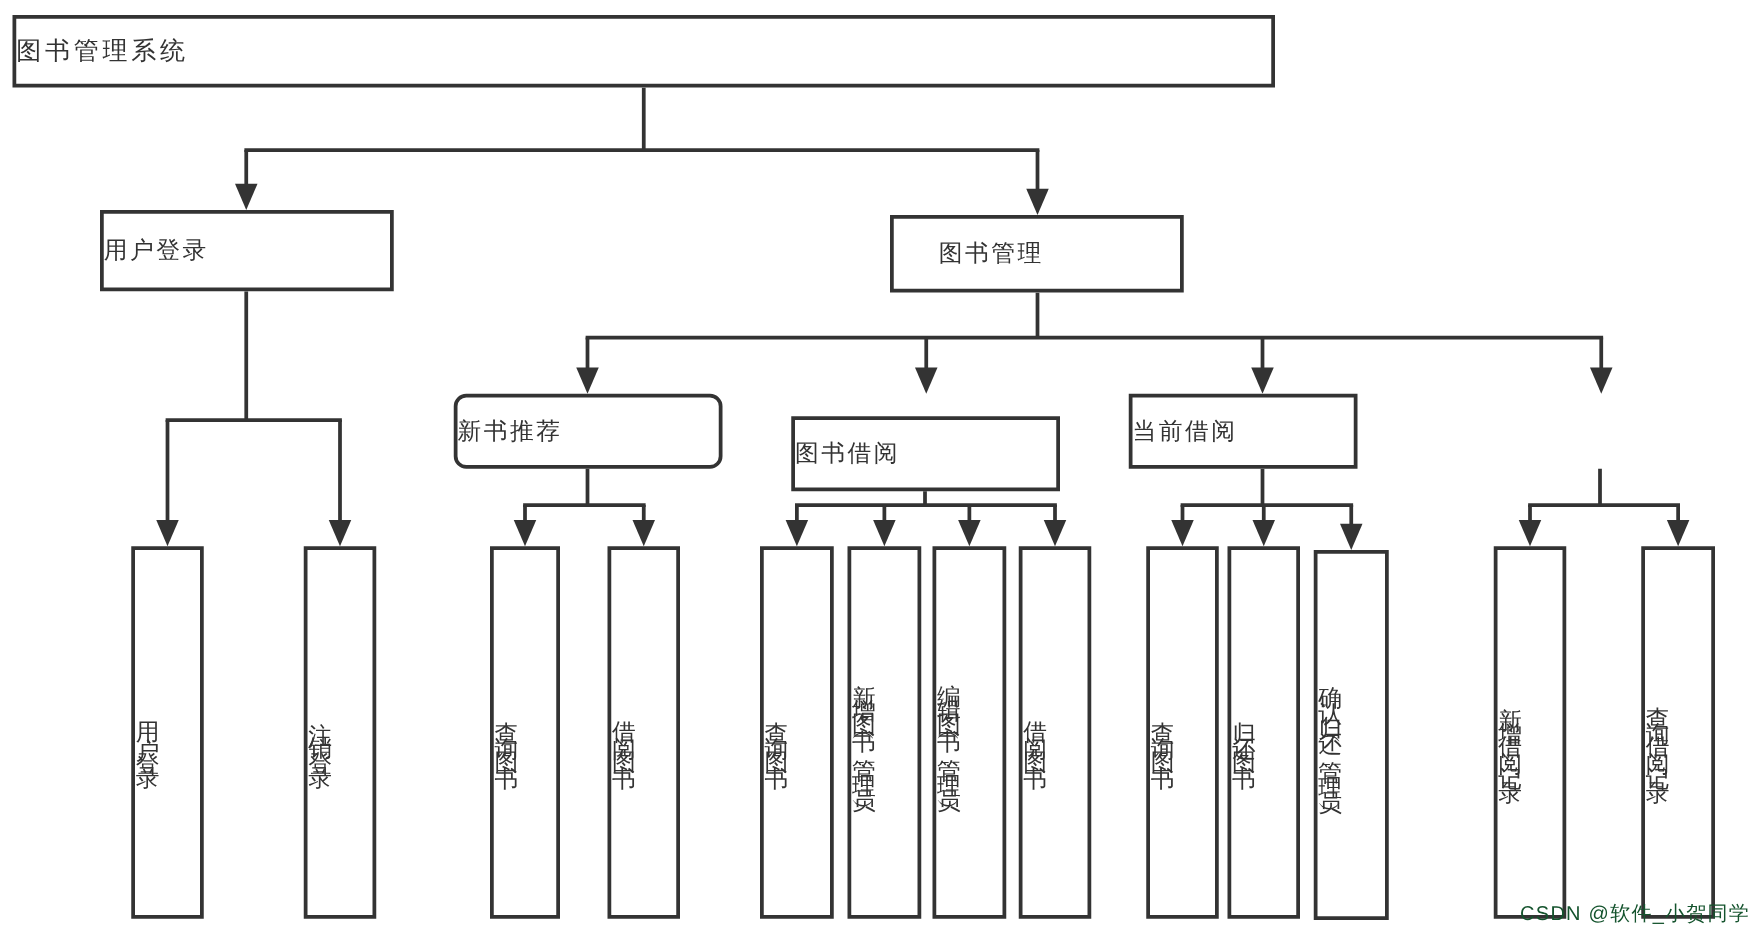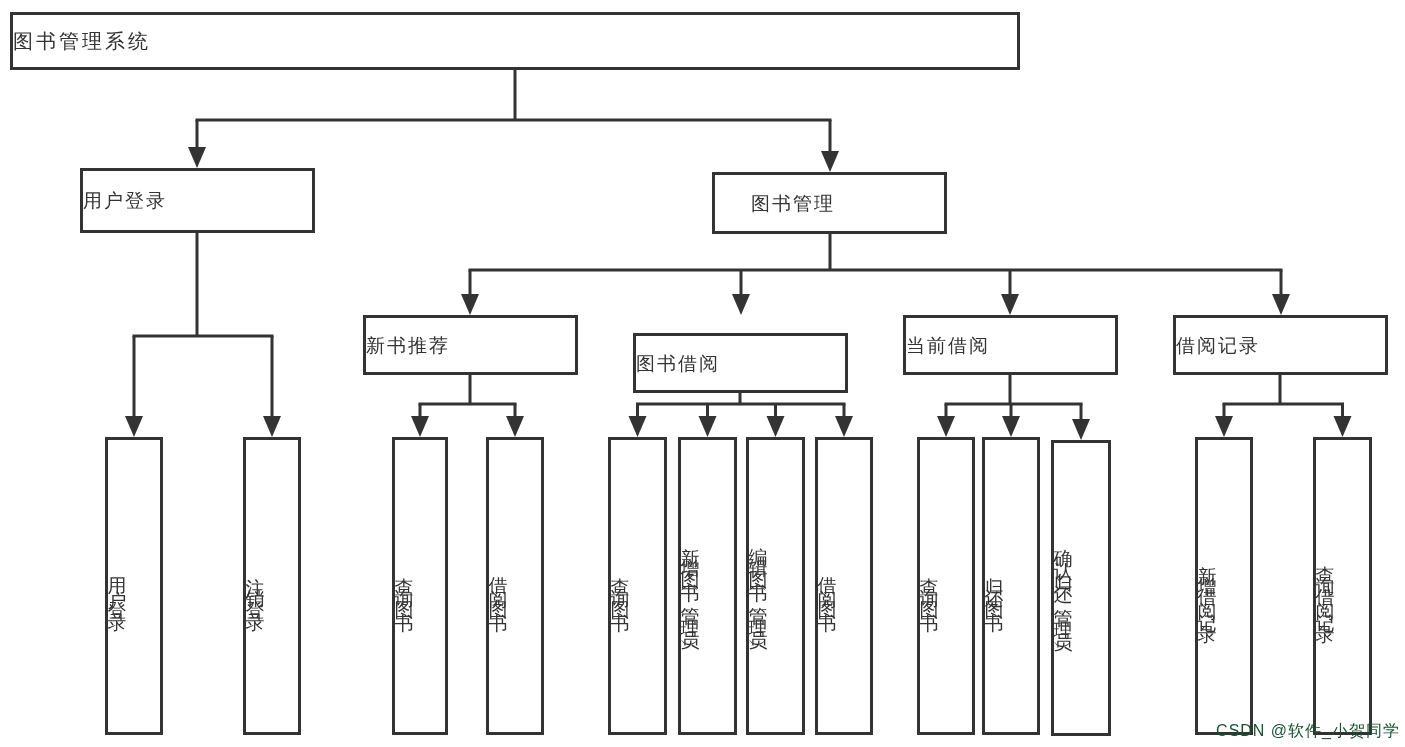--- a/index.html
+++ b/index.html
@@ -98,31 +98,28 @@
     <span class="hlabel">图书管理系统</span>
   </div>
 
   <div class="box" style="left:80px;top:168px;width:235px;height:65px;">
     <span class="hlabel">用户登录</span>
   </div>
   <div class="box" style="left:712px;top:172px;width:235px;height:62px;padding-left:36px;">
     <span class="hlabel">图书管理</span>
   </div>
 
-  <div class="box" style="left:363px;top:315px;width:215px;height:60px;">
+  <div class="box" style="left:363px;top:315px;width:215px;height:60px;border-radius:10px;">
     <span class="hlabel">新书推荐</span>
   </div>
   <div class="box" style="left:633px;top:333px;width:215px;height:60px;">
     <span class="hlabel">图书借阅</span>
   </div>
-  <div class="box" style="left:903px;top:315px;width:215px;height:60px;">
+  <div class="box" style="left:903px;top:315px;width:183px;height:60px;">
     <span class="hlabel">当前借阅</span>
-  </div>
-  <div class="box" style="left:1173px;top:315px;width:215px;height:60px;">
-    <span class="hlabel">借阅记录</span>
   </div>
 
   <div class="box vbox" style="left:105px;top:437px;width:58px;height:298px;">
     <span class="vlabel">用户登录</span>
   </div>
   <div class="box vbox" style="left:243px;top:437px;width:58px;height:298px;">
     <span class="vlabel">注销登录</span>
   </div>
 
   <div class="box vbox" style="left:392px;top:437px;width:56px;height:298px;">

